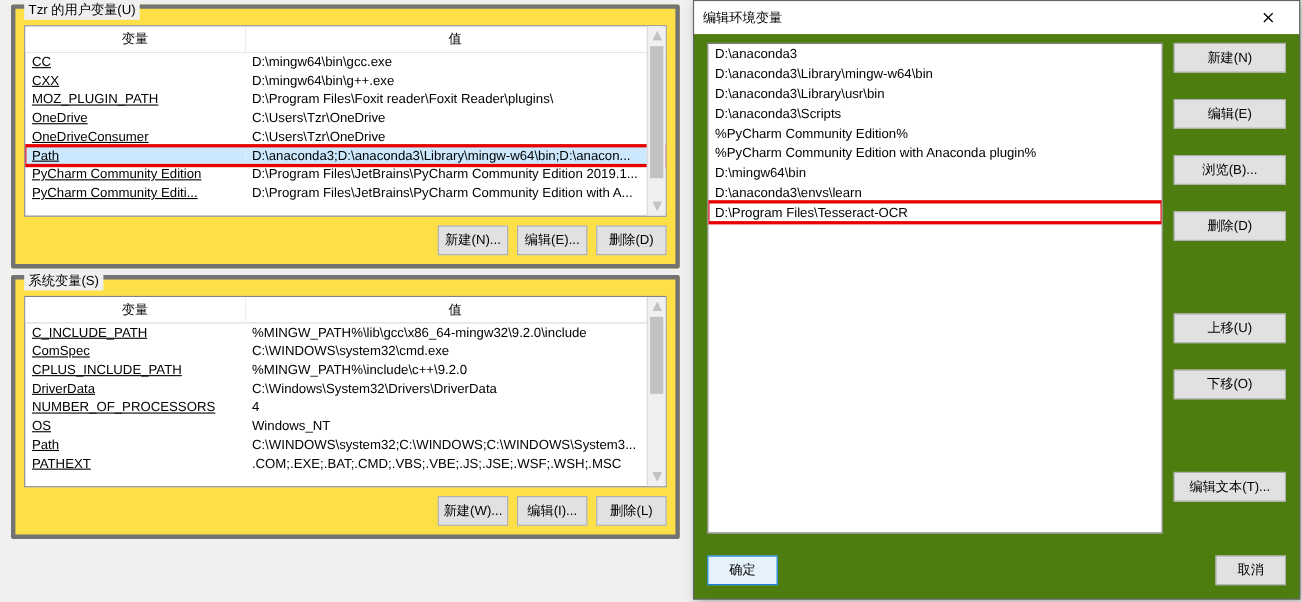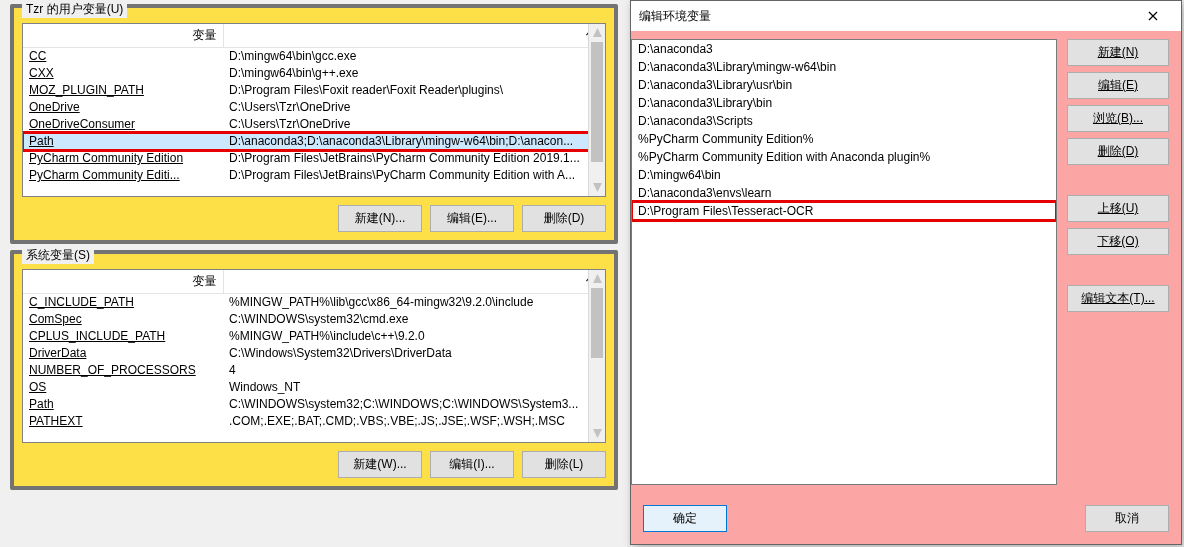--- a/index.html
+++ b/index.html
@@ -46,21 +46,21 @@
     position: absolute;
     inset: 0;
     overflow: hidden;
   }
   table {
     border-collapse: collapse;
     width: 100%;
     font-size: 12px;
   }
   th {
-    text-align: right;
+    text-align: center;
     font-weight: normal;
     background: #fff;
     border-bottom: 1px solid #e4e4e4;
     border-right: 1px solid #e4e4e4;
     padding: 3px 6px;
     position: sticky;
     top: 0;
     margin-left: 18px;
   }
   td {
@@ -102,33 +102,33 @@
   .btn-row {
     display: flex;
     justify-content: flex-end;
     gap: 8px;
     margin-top: 8px;
   }
   button.win {
     background: #e1e1e1;
     border: 1px solid #adadad;
     padding: 4px 0;
-    width: 84px;
+    width: 64px;
     font-size: 12px;
     font-family: inherit;
     cursor: pointer;
   }
 
   
   .dialog {
     position: absolute;
     left: 630px; top: 0;
     width: 552px;
     height: 545px;
-    background: #fca5a5;
+    background: #4d7c0f;
     border: 1px solid #646464;
     box-shadow: 3px 3px 10px rgba(0,0,0,.25);
     display: flex;
     flex-direction: column;
   }
   .titlebar {
     height: 30px;
     display: flex;
     align-items: center;
     padding: 0 8px;
@@ -143,21 +143,21 @@
     height: 100%;
     display: flex;
     align-items: center;
     justify-content: center;
     cursor: pointer;
   }
   .close-btn svg { width: 10px; height: 10px; }
   .dialog-body {
     flex: 1;
     display: flex;
-    padding: 8px 12px 12px 0;
+    padding: 8px 12px 12px 12px;
     gap: 10px;
   }
   .path-list-wrap {
     flex: 1;
     border: 1px solid #7a7a7a;
     background: #fff;
     position: relative;
     overflow: hidden;
   }
   .path-item {
@@ -168,22 +168,21 @@
     font-size: 12px;
   }
   .path-item.boxred {
     outline: 3px solid #e60000;
     outline-offset: -1px;
   }
   .side-buttons {
     width: 102px;
     display: flex;
     flex-direction: column;
-    gap: 6px;
-    text-decoration: underline;
+    gap: 24px;
   }
   .side-buttons button.win {
     width: 100%;
   }
   .spacer { flex: 1; }
   .dialog-footer {
     display: flex;
     justify-content: space-between;
     gap: 8px;
     padding: 8px 12px 12px 12px;
@@ -324,21 +323,20 @@
           <path d="M1 1 L9 9 M9 1 L1 9" stroke="#000" stroke-width="1.2"></path>
         </svg>
     </div>
   </div>
   <div class="dialog-body">
     <div class="path-list-wrap">
       <div id="path-entries">
           <div class="path-item">D:\anaconda3</div>
           <div class="path-item">D:\anaconda3\Library\mingw-w64\bin</div>
           <div class="path-item">D:\anaconda3\Library\usr\bin</div>
-          <div class="path-item">D:\anaconda3\Library\bin</div>
           <div class="path-item">D:\anaconda3\Scripts</div>
           <div class="path-item">%PyCharm Community Edition%</div>
           <div class="path-item">%PyCharm Community Edition with Anaconda plugin%</div>
           <div class="path-item">D:\mingw64\bin</div>
           <div class="path-item">D:\anaconda3\envs\learn</div>
           <div class="path-item boxred">D:\Program Files\Tesseract-OCR</div>
         </div>
     </div>
     <div class="side-buttons">
       <button class="win">新建(N)</button>

